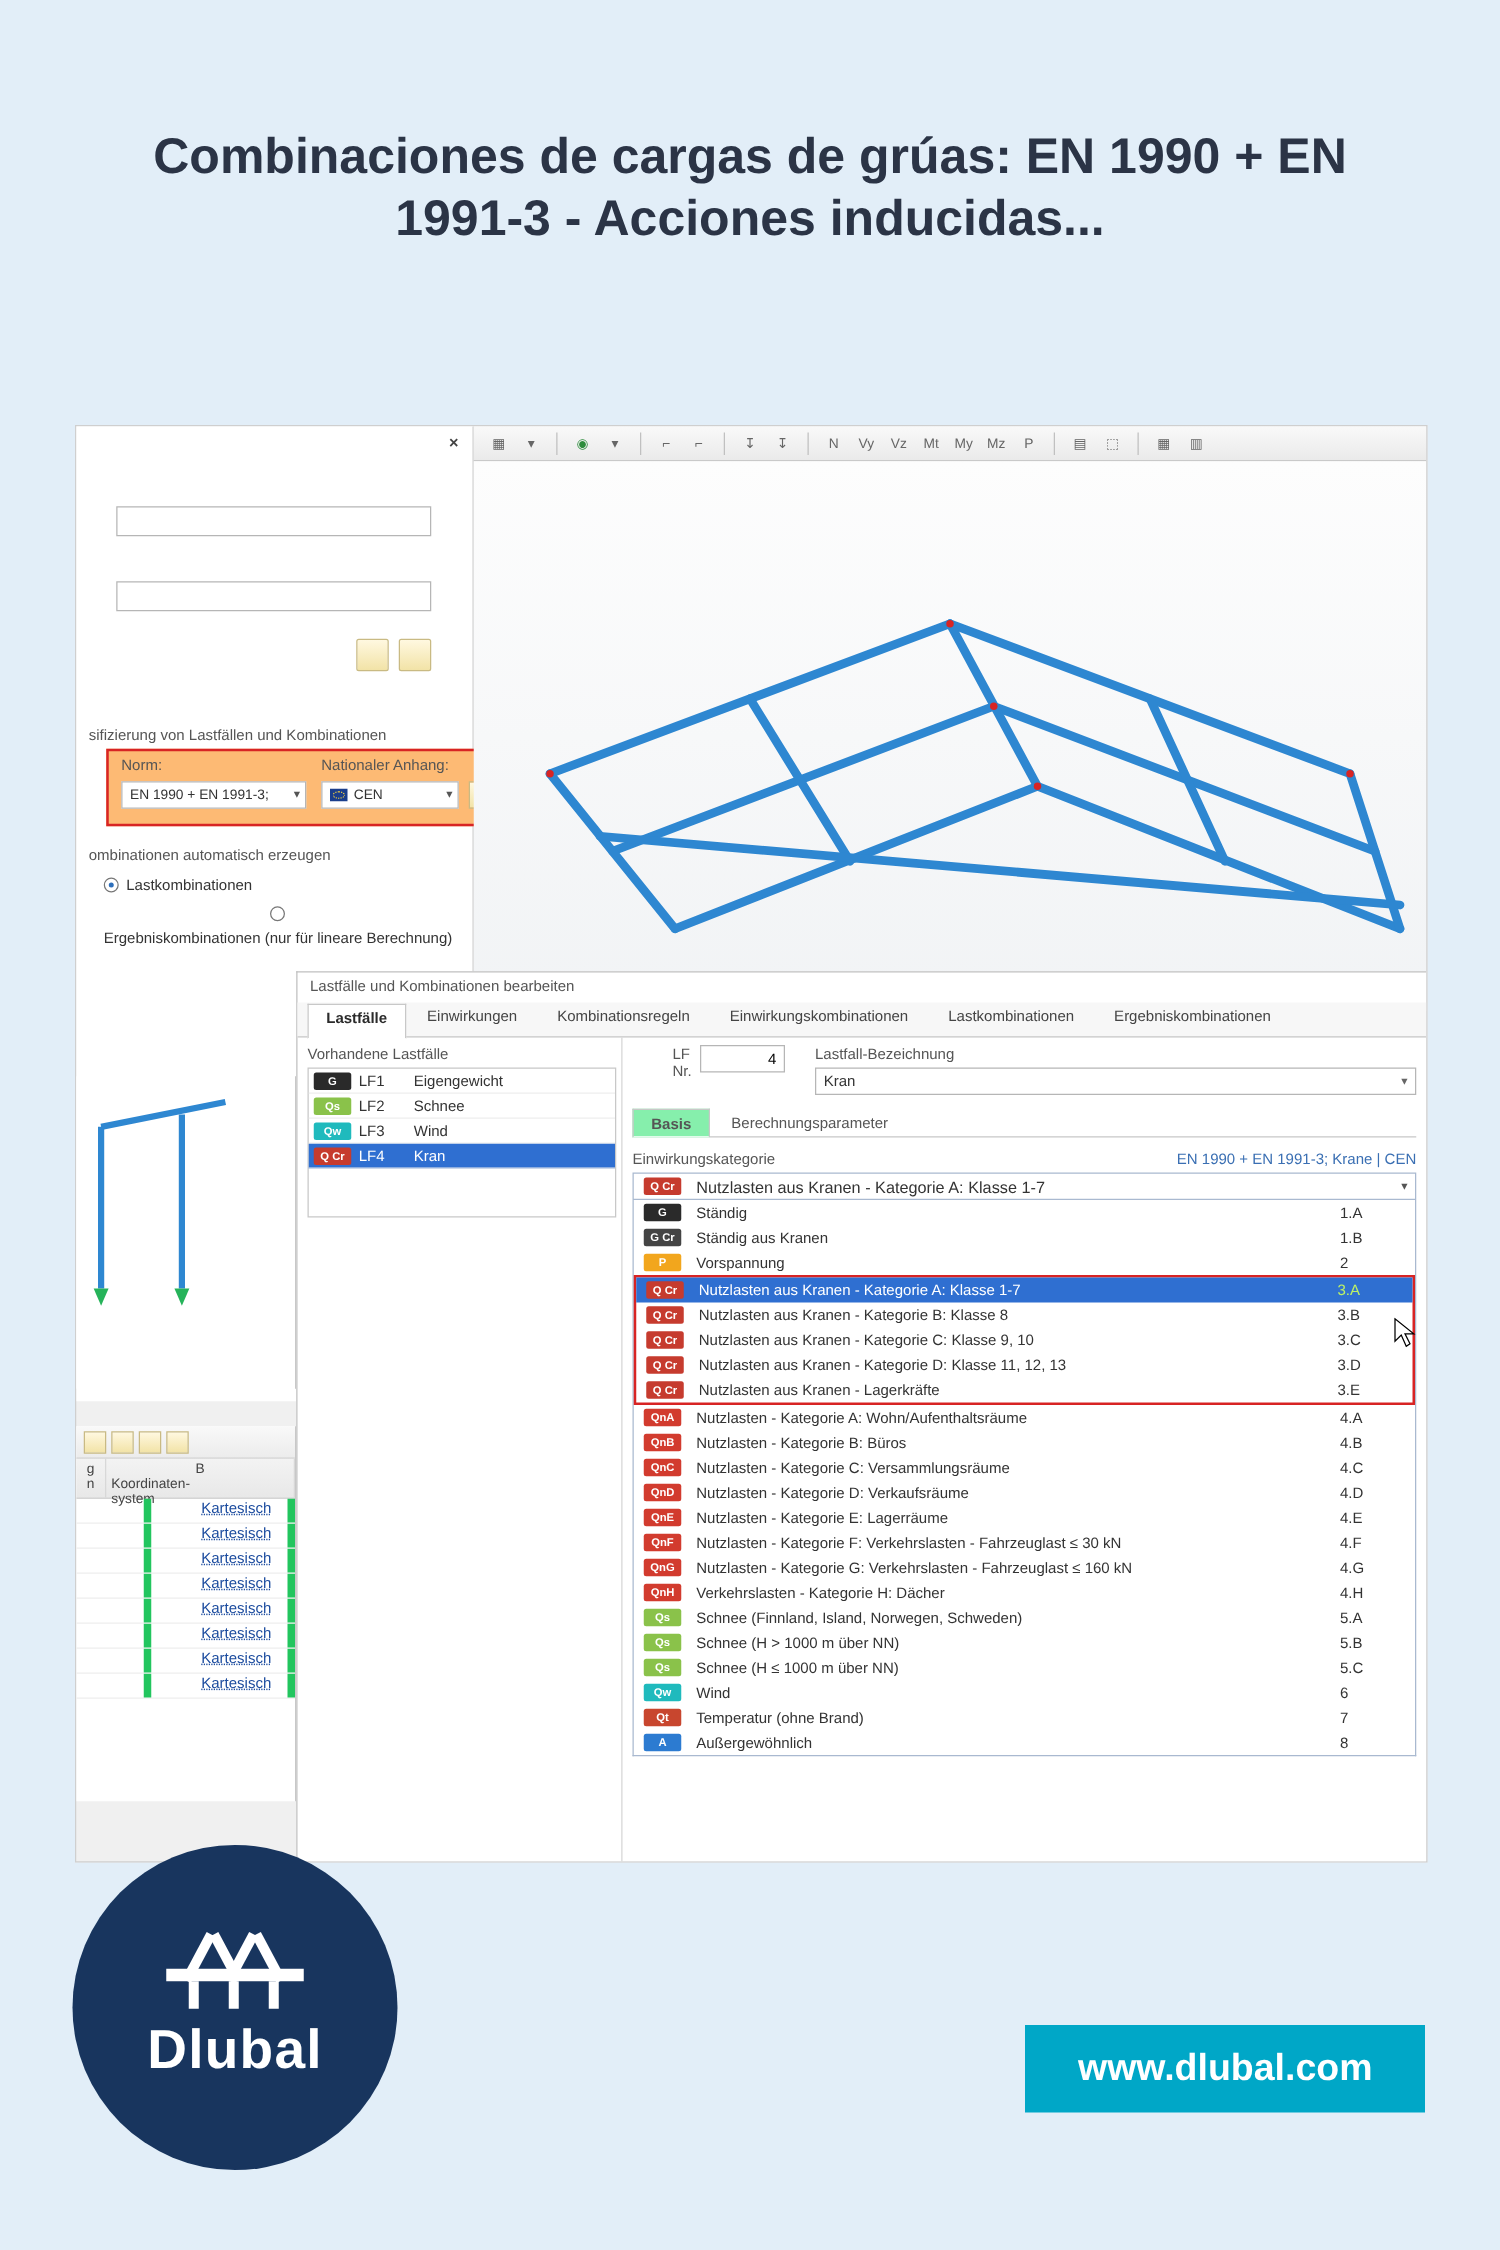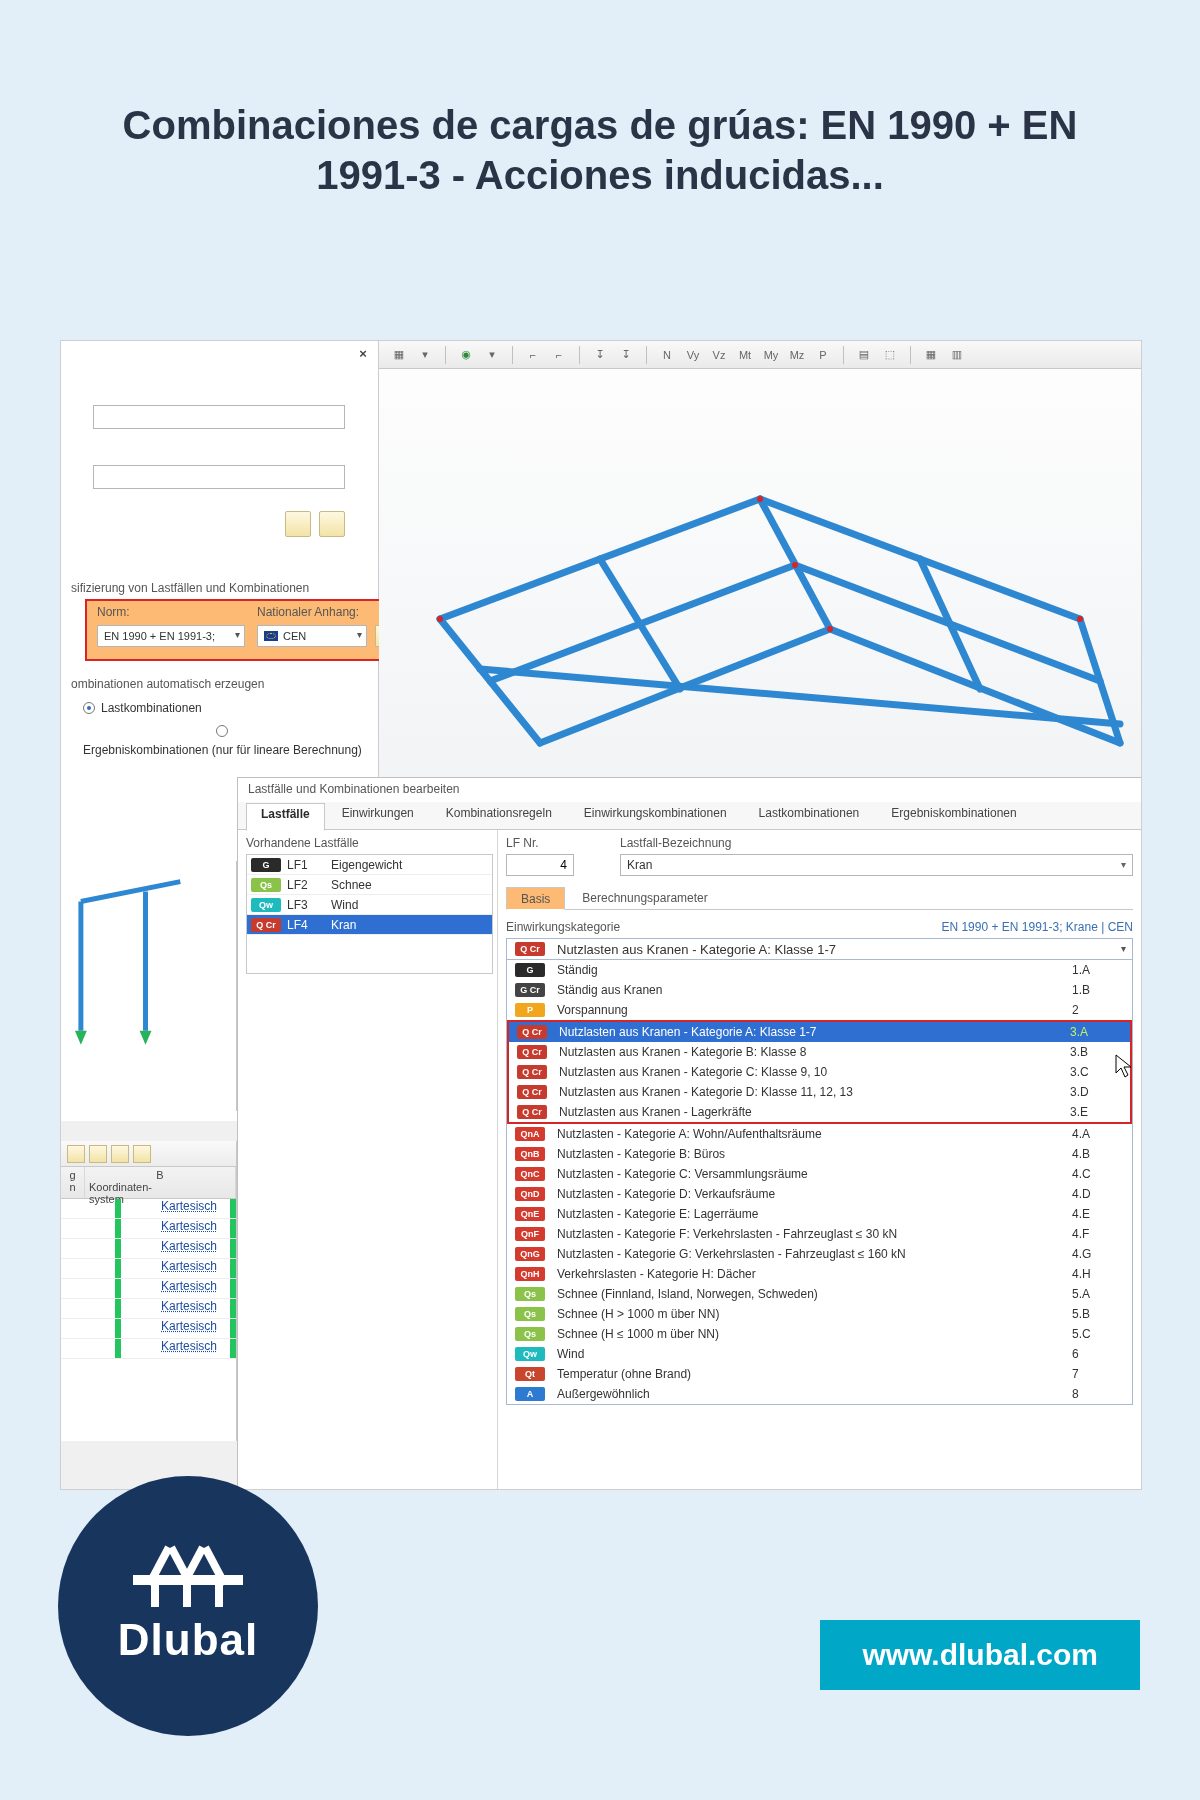--- a/index.html
+++ b/index.html
@@ -319,22 +319,23 @@
     flex: 1;
     padding: 6px 8px 4px 8px;
     position: relative;
   }
   .detail-top {
     display: flex;
     gap: 24px;
   }
   .lfnr-box {
     display: flex;
-    flex-direction: column;
+    flex-direction: row;
     width: 90px;
+    margin-left: 32px;
   }
   .lfnr-box input {
     width: 68px;
     height: 22px;
     border: 1px solid #b6b6b6;
     text-align: right;
     padding-right: 6px;
     font-size: 12px;
   }
   .bez-box {
@@ -368,26 +369,26 @@
     gap: 2px;
   }
   .subtabs .stab {
     padding: 4px 14px 0 14px;
     font-size: 12px;
     border: 1px solid transparent;
     border-bottom: none;
     color: #555;
   }
   .subtabs .stab.active {
-    background: #fdba74;
+    background: #86efac;
     border-color: #c8c8c8;
     border-bottom: 1px solid #fff;
     position: relative;
     top: 1px;
-    font-weight: 400;
+    font-weight: 700;
   }
 
   .cat-hdr {
     display: flex;
     justify-content: space-between;
     margin-top: 10px;
     font-size: 12px;
     color: #555;
   }
   .cat-hdr .right { color: #3a6fb3; }

